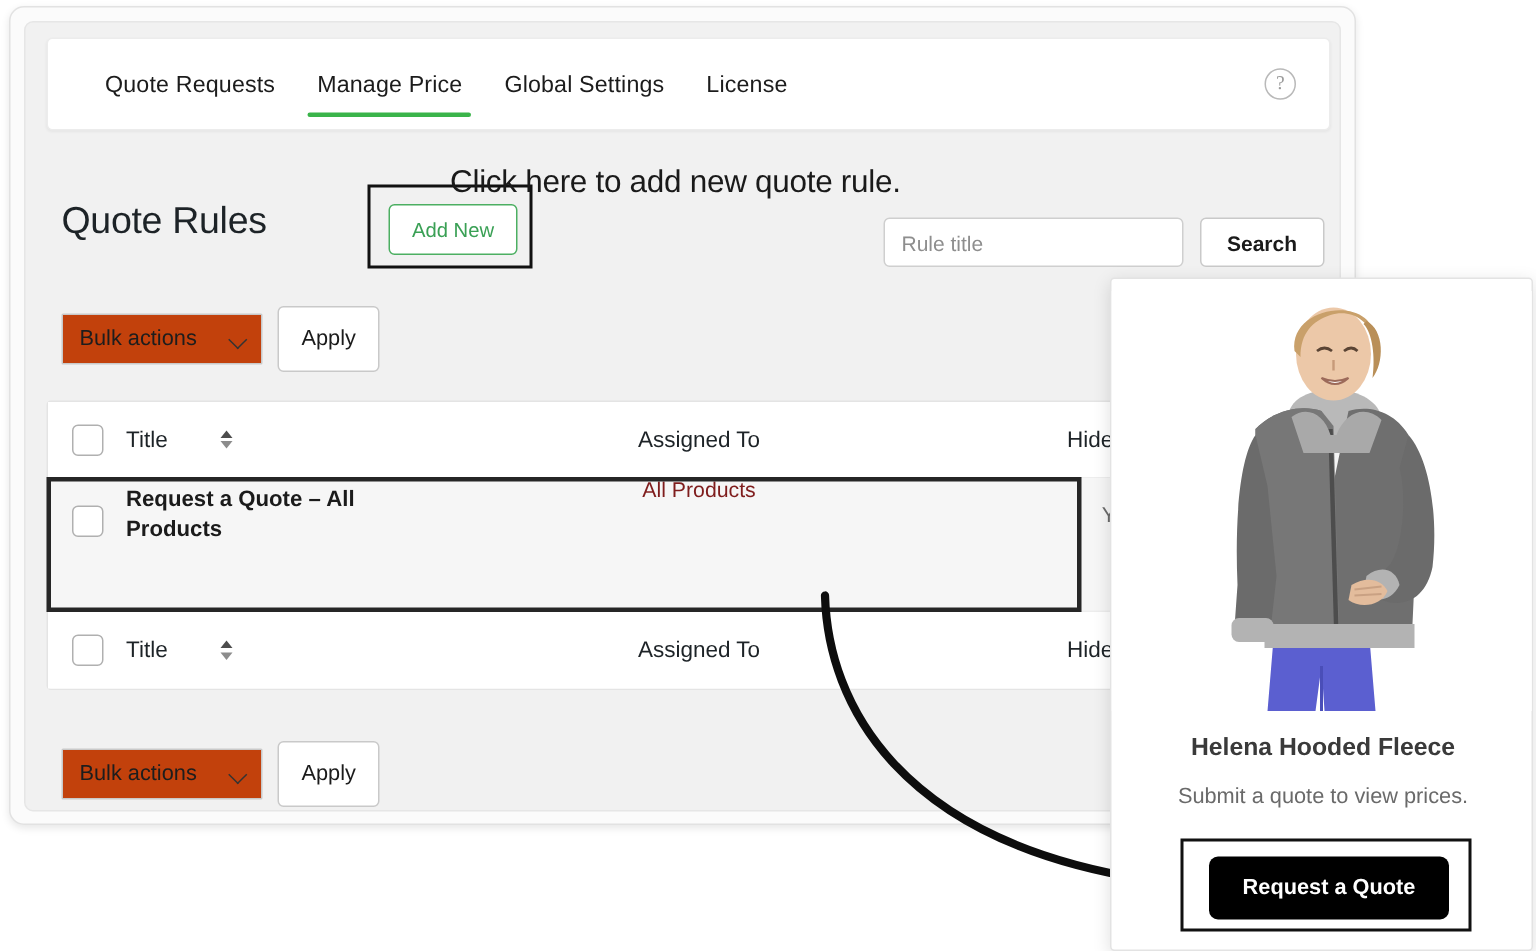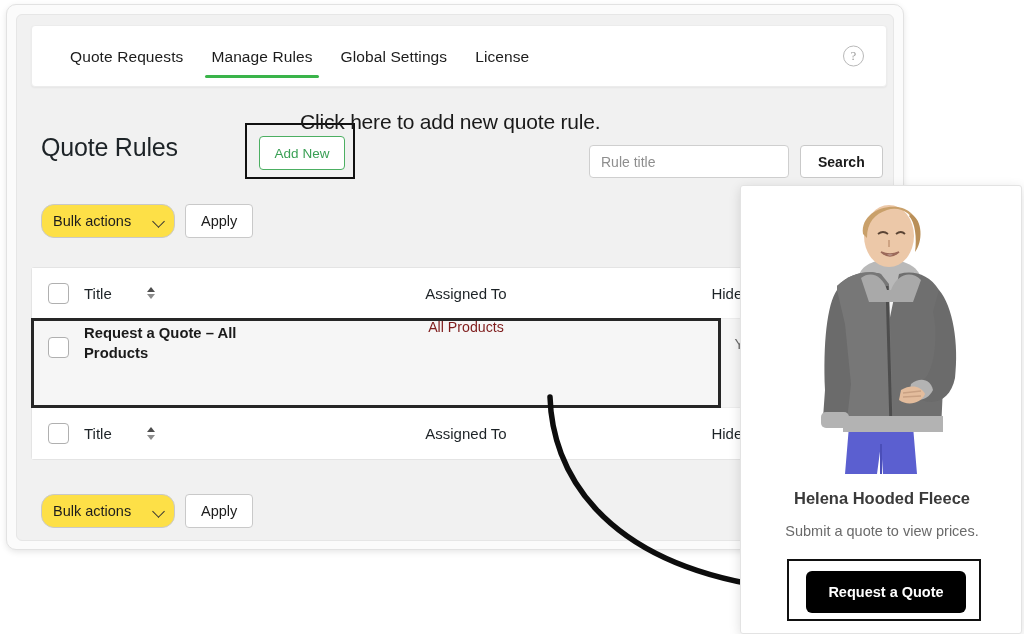--- a/index.html
+++ b/index.html
@@ -198,42 +198,42 @@
     display: flex;
     align-items: center;
     gap: 10px;
   }
   .bulk-row.top { top: 189px; }
   .bulk-row.bottom { top: 479px; }
   .bulk-select {
     position: relative;
     width: 134px;
     height: 34px;
-    background: #fde047;
+    background: #c2410c;
     border: 1px solid #c9c9c9;
-    border-radius: 13px;
+    border-radius: 1px;
     display: flex;
     align-items: center;
     padding: 0 11px;
     font-size: 14.5px;
     color: #1d1d1d;
     cursor: pointer;
   }
   .chev {
     position: absolute;
     right: 11px;
     top: 12px;
     width: 9px;
     height: 9px;
     border-right: 1.6px solid #333;
     border-bottom: 1.6px solid #333;
     transform: rotate(45deg);
   }
   .apply-btn {
-    height: 34px;
+    height: 44px;
     padding: 0 15px;
     background: #ffffff;
     border: 1px solid #c9c9c9;
     border-radius: 4px;
     font-size: 14.5px;
     color: #1b1b1b;
     cursor: pointer;
     font-family: "Liberation Sans", sans-serif;
   }
 
@@ -398,21 +398,21 @@
 
   <div class="admin-window">
     <div class="admin-inner">
 
       <div class="tabbar">
         <div class="tabs">
           <div class="tab">
             <span>Quote Requests</span>
           </div>
           <div class="tab active">
-            <span>Manage Rules</span>
+            <span>Manage Price</span>
           </div>
           <div class="tab">
             <span>Global Settings</span>
           </div>
           <div class="tab">
             <span>License</span>
           </div>
         </div>
         <div class="help-icon">?</div>
       </div>

